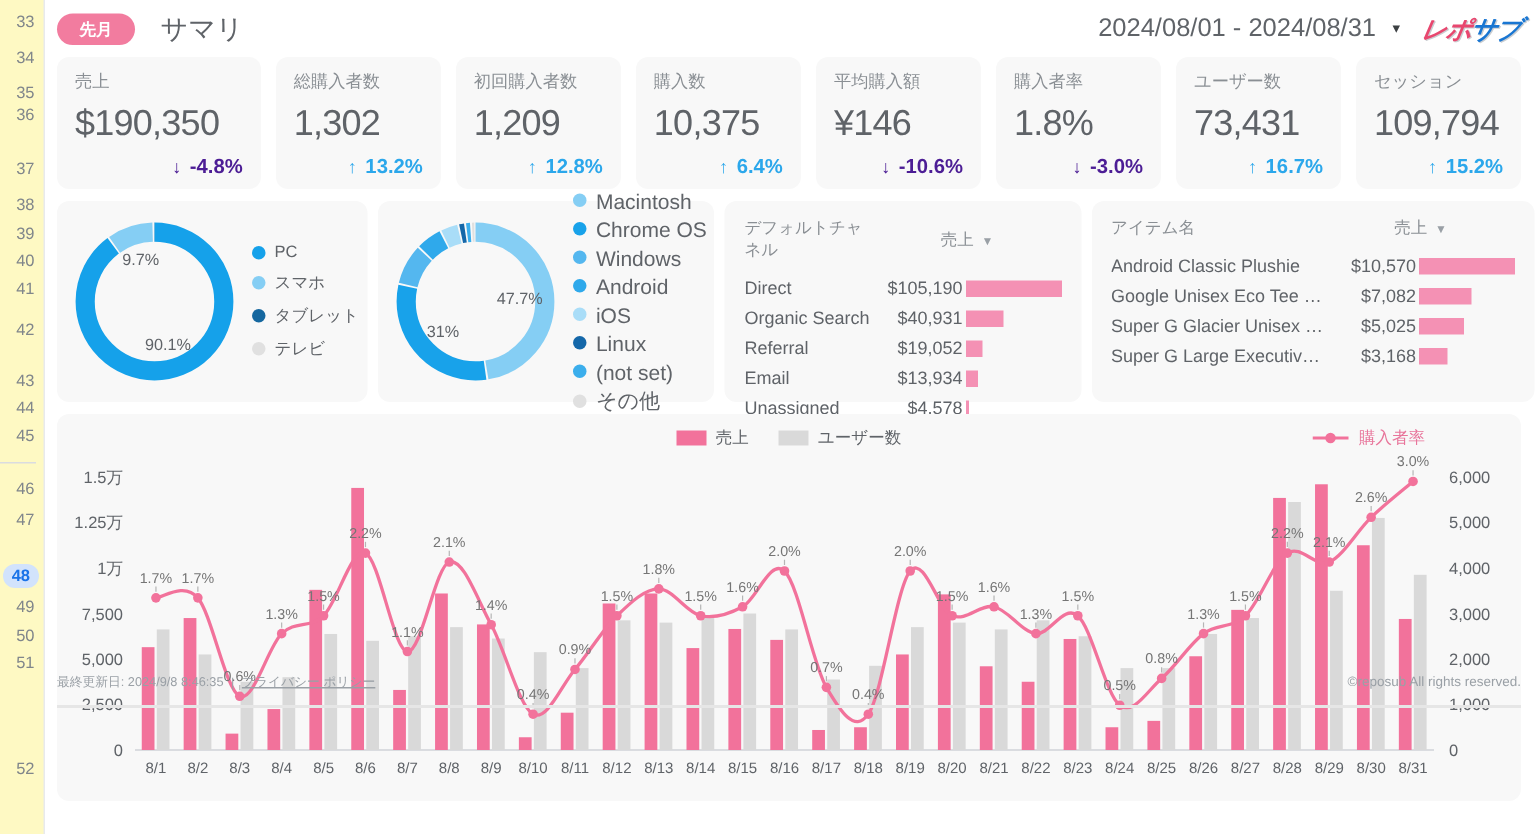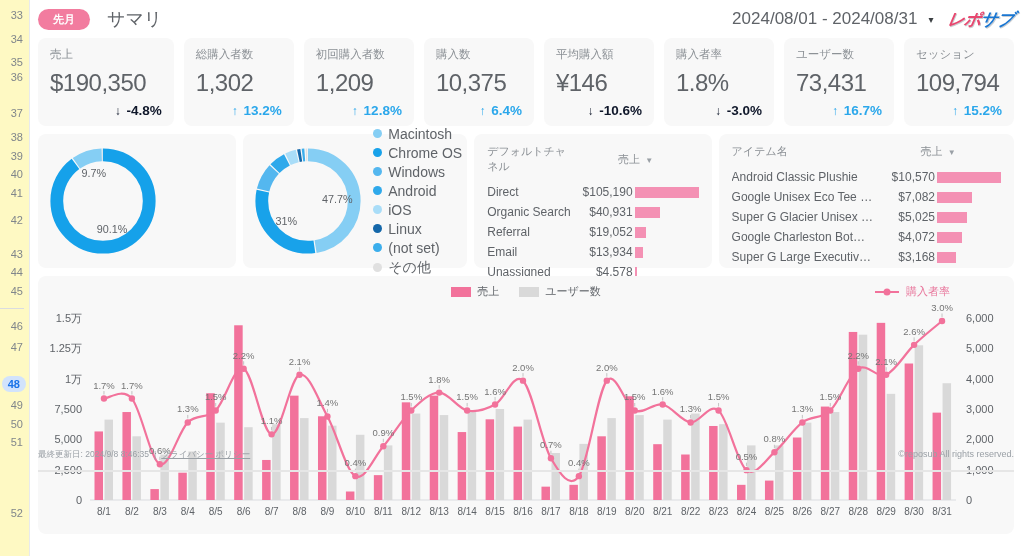--- a/index.html
+++ b/index.html
@@ -25,21 +25,21 @@
   .logo{font-style:italic;font-weight:bold;font-size:17px;margin-left:15px;transform:skewX(-10deg);letter-spacing:-1px;text-shadow:1px 1px 0 #C9CDD1;cursor:pointer;}
   .logo .lp{color:#E8476F}.logo .lb{color:#1976D2}
 
   
   .kpis{display:flex;gap:10px;margin-top:6px;height:88px;}
   .kpi{background:#F8F8F8;border-radius:8px;flex:1;padding:9px 12px;box-sizing:border-box;position:relative;}
   .kpi:first-child{flex:1.3;}
   .kpi .lbl{font-size:11.5px;color:#8A8F94;}
   .kpi .val{font-size:24px;color:#5F6368;margin-top:7px;letter-spacing:-0.5px;white-space:nowrap;}
   .kpi .delta{position:absolute;right:12px;bottom:8px;font-size:13.5px;font-weight:bold;}
-  .delta.up{color:#2BA7EB}.delta.down{color:#0f172a}
+  .delta.up{color:#2BA7EB}.delta.down{color:#4c1d95}
   .delta .arr{font-size:12px;margin-right:2px;}
 
   
   .mid{display:flex;gap:7px;margin-top:8px;height:134px;}
   .card{background:#F8F8F8;border-radius:8px;box-sizing:border-box;}
   .donut-card{display:flex;align-items:center;padding:8px 6px;}
   .donut-card svg{width:118px;height:118px;flex:none;}
   .legend{display:flex;flex-direction:column;gap:7px;margin-left:6px;font-size:11px;color:#5F6368;}
   .legend.small{gap:3px;font-size:14px;}
   .legend .li{display:flex;align-items:center;gap:6px;white-space:nowrap;}
@@ -159,20 +159,38 @@
     <section class="mid">
       <div class="card donut-card c0">
         <svg id="donut0" viewBox="0 0 120 120">
             <circle cx="60" cy="60" r="47" fill="none" stroke="#15A1EA" stroke-width="13" stroke-dasharray="264.87404820313395 295.3097094374406" stroke-dashoffset="0" transform="rotate(-90 60 60)"></circle>
             <text x="69.18082926565503" y="92.5606788083703" text-anchor="middle" font-size="11" fill="#5F6368">90.1%</text>
             <circle cx="60" cy="60" r="47" fill="none" stroke="#85CEF4" stroke-width="13" stroke-dasharray="27.445041815431733 295.3097094374406" stroke-dashoffset="-266.07404820313394" transform="rotate(-90 60 60)"></circle>
             <text x="50.639901099347526" y="35.49756942697685" text-anchor="middle" font-size="11" fill="#5F6368">9.7%</text>
             <circle cx="60" cy="60" r="47" fill="none" stroke="#15679F" stroke-width="13" stroke-dasharray="0.4 295.3097094374406" stroke-dashoffset="-294.7190900185657" transform="rotate(-90 60 60)"></circle>
             <circle cx="60" cy="60" r="47" fill="none" stroke="#E0E0E0" stroke-width="13" stroke-dasharray="0.4 295.3097094374406" stroke-dashoffset="-295.1620545827218" transform="rotate(-90 60 60)"></circle>
           </svg>
+        <div class="legend" id="legend0">
+            <div class="li">
+              <span class="dot" style="background: rgb(21, 161, 234);"></span>
+              <span>PC</span>
+            </div>
+            <div class="li">
+              <span class="dot" style="background: rgb(133, 206, 244);"></span>
+              <span>スマホ</span>
+            </div>
+            <div class="li">
+              <span class="dot" style="background: rgb(21, 103, 159);"></span>
+              <span>タブレット</span>
+            </div>
+            <div class="li">
+              <span class="dot" style="background: rgb(224, 224, 224);"></span>
+              <span>テレビ</span>
+            </div>
+          </div>
       </div>
       <div class="card donut-card c1">
         <svg id="donut1" viewBox="0 0 120 120">
             <circle cx="60" cy="60" r="47" fill="none" stroke="#85CEF4" stroke-width="13" stroke-dasharray="139.66273140165916 295.3097094374406" stroke-dashoffset="0" transform="rotate(-90 60 60)"></circle>
             <text x="89.92171875696971" y="61.834186843514175" text-anchor="middle" font-size="11" fill="#5F6368">47.7%</text>
             <circle cx="60" cy="60" r="47" fill="none" stroke="#18A2EA" stroke-width="13" stroke-dasharray="90.34600992560655 295.3097094374406" stroke-dashoffset="-140.86273140165915" transform="rotate(-90 60 60)"></circle>
             <text x="37.874606479254794" y="84.25998424363075" text-anchor="middle" font-size="11" fill="#5F6368">31%</text>
             <circle cx="60" cy="60" r="47" fill="none" stroke="#54B7EF" stroke-width="13" stroke-dasharray="23.901325302182446 295.3097094374406" stroke-dashoffset="-232.40874132726572" transform="rotate(-90 60 60)"></circle>
             <circle cx="60" cy="60" r="47" fill="none" stroke="#2FA9EB" stroke-width="13" stroke-dasharray="15.04203401905923 295.3097094374406" stroke-dashoffset="-257.51006662944815" transform="rotate(-90 60 60)"></circle>
             <circle cx="60" cy="60" r="47" fill="none" stroke="#A9DDF8" stroke-width="13" stroke-dasharray="10.02176895862274 295.3097094374406" stroke-dashoffset="-273.75210064850734" transform="rotate(-90 60 60)"></circle>
@@ -273,27 +291,20 @@
             <span class="vl">$7,082</span>
             <span class="bh">
               <span class="bar" style="display: block; width: 53.9357%;"></span>
             </span>
           </div>
           <div class="trow">
             <span class="nm">Super G Glacier Unisex …</span>
             <span class="vl">$5,025</span>
             <span class="bh">
               <span class="bar" style="display: block; width: 47.5402%;"></span>
-            </span>
-          </div>
-          <div class="trow">
-            <span class="nm">Google Charleston Bot…</span>
-            <span class="vl">$4,072</span>
-            <span class="bh">
-              <span class="bar" style="display: block; width: 38.5241%;"></span>
             </span>
           </div>
           <div class="trow">
             <span class="nm">Super G Large Executiv…</span>
             <span class="vl">$3,168</span>
             <span class="bh">
               <span class="bar" style="display: block; width: 29.9716%;"></span>
             </span>
           </div>
         </div>

